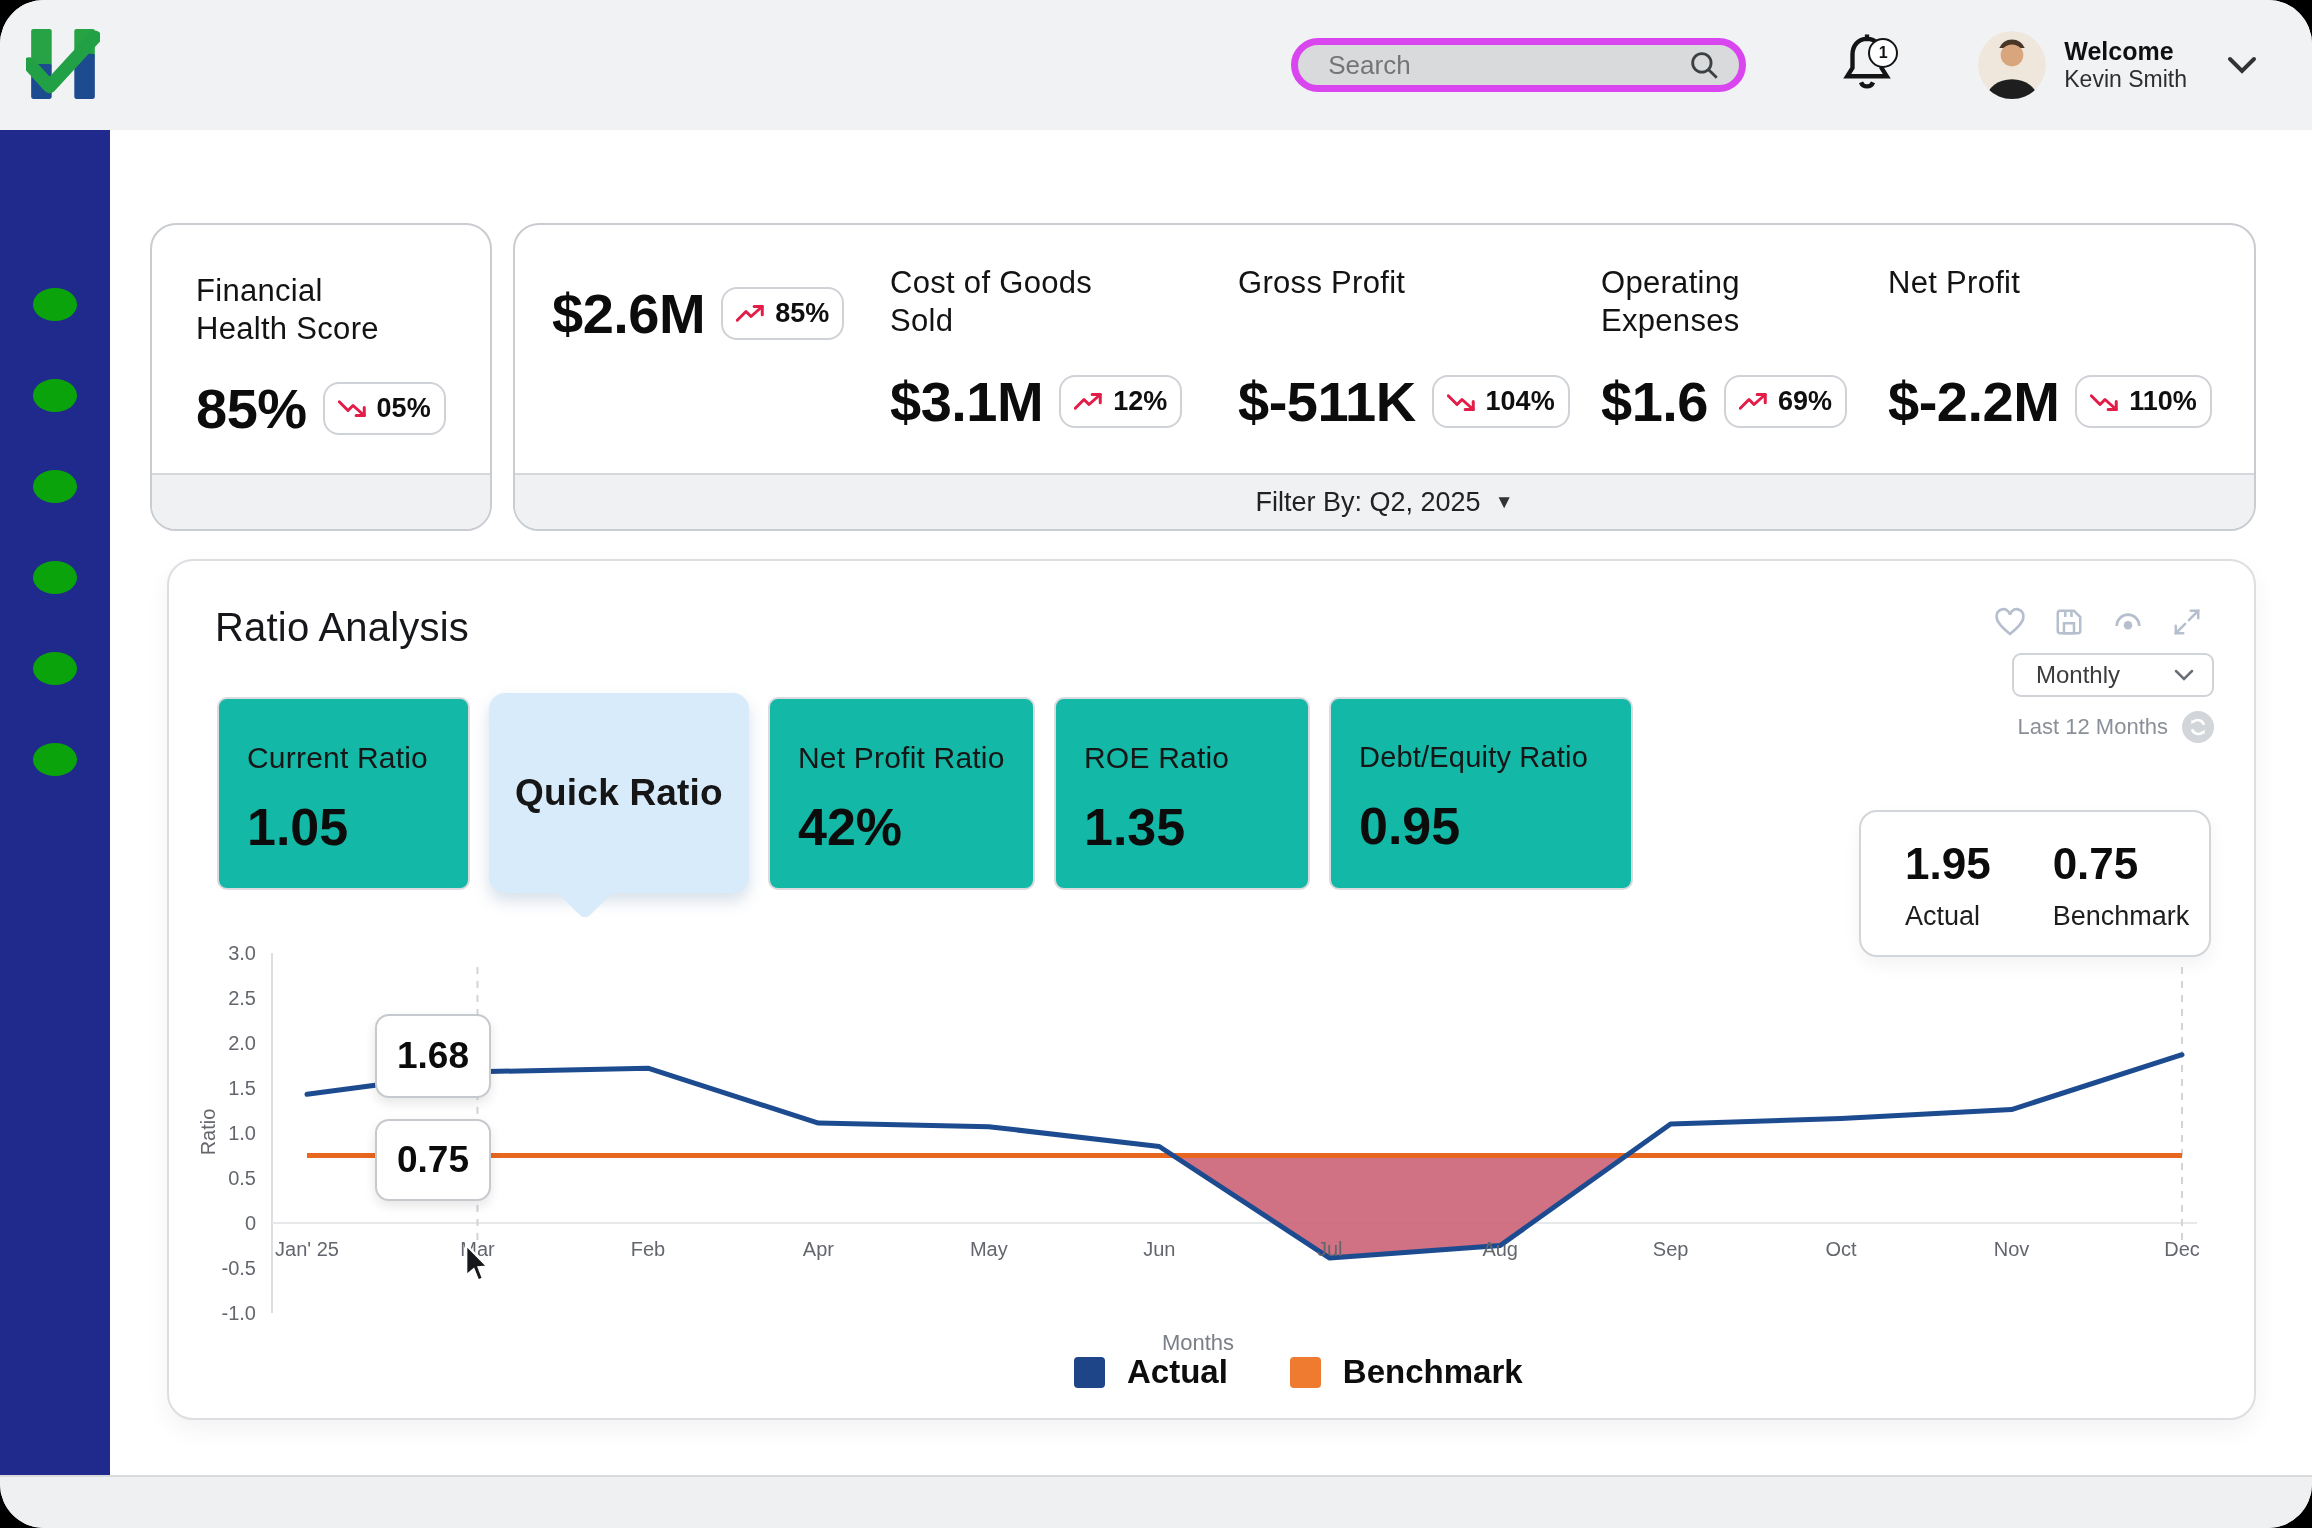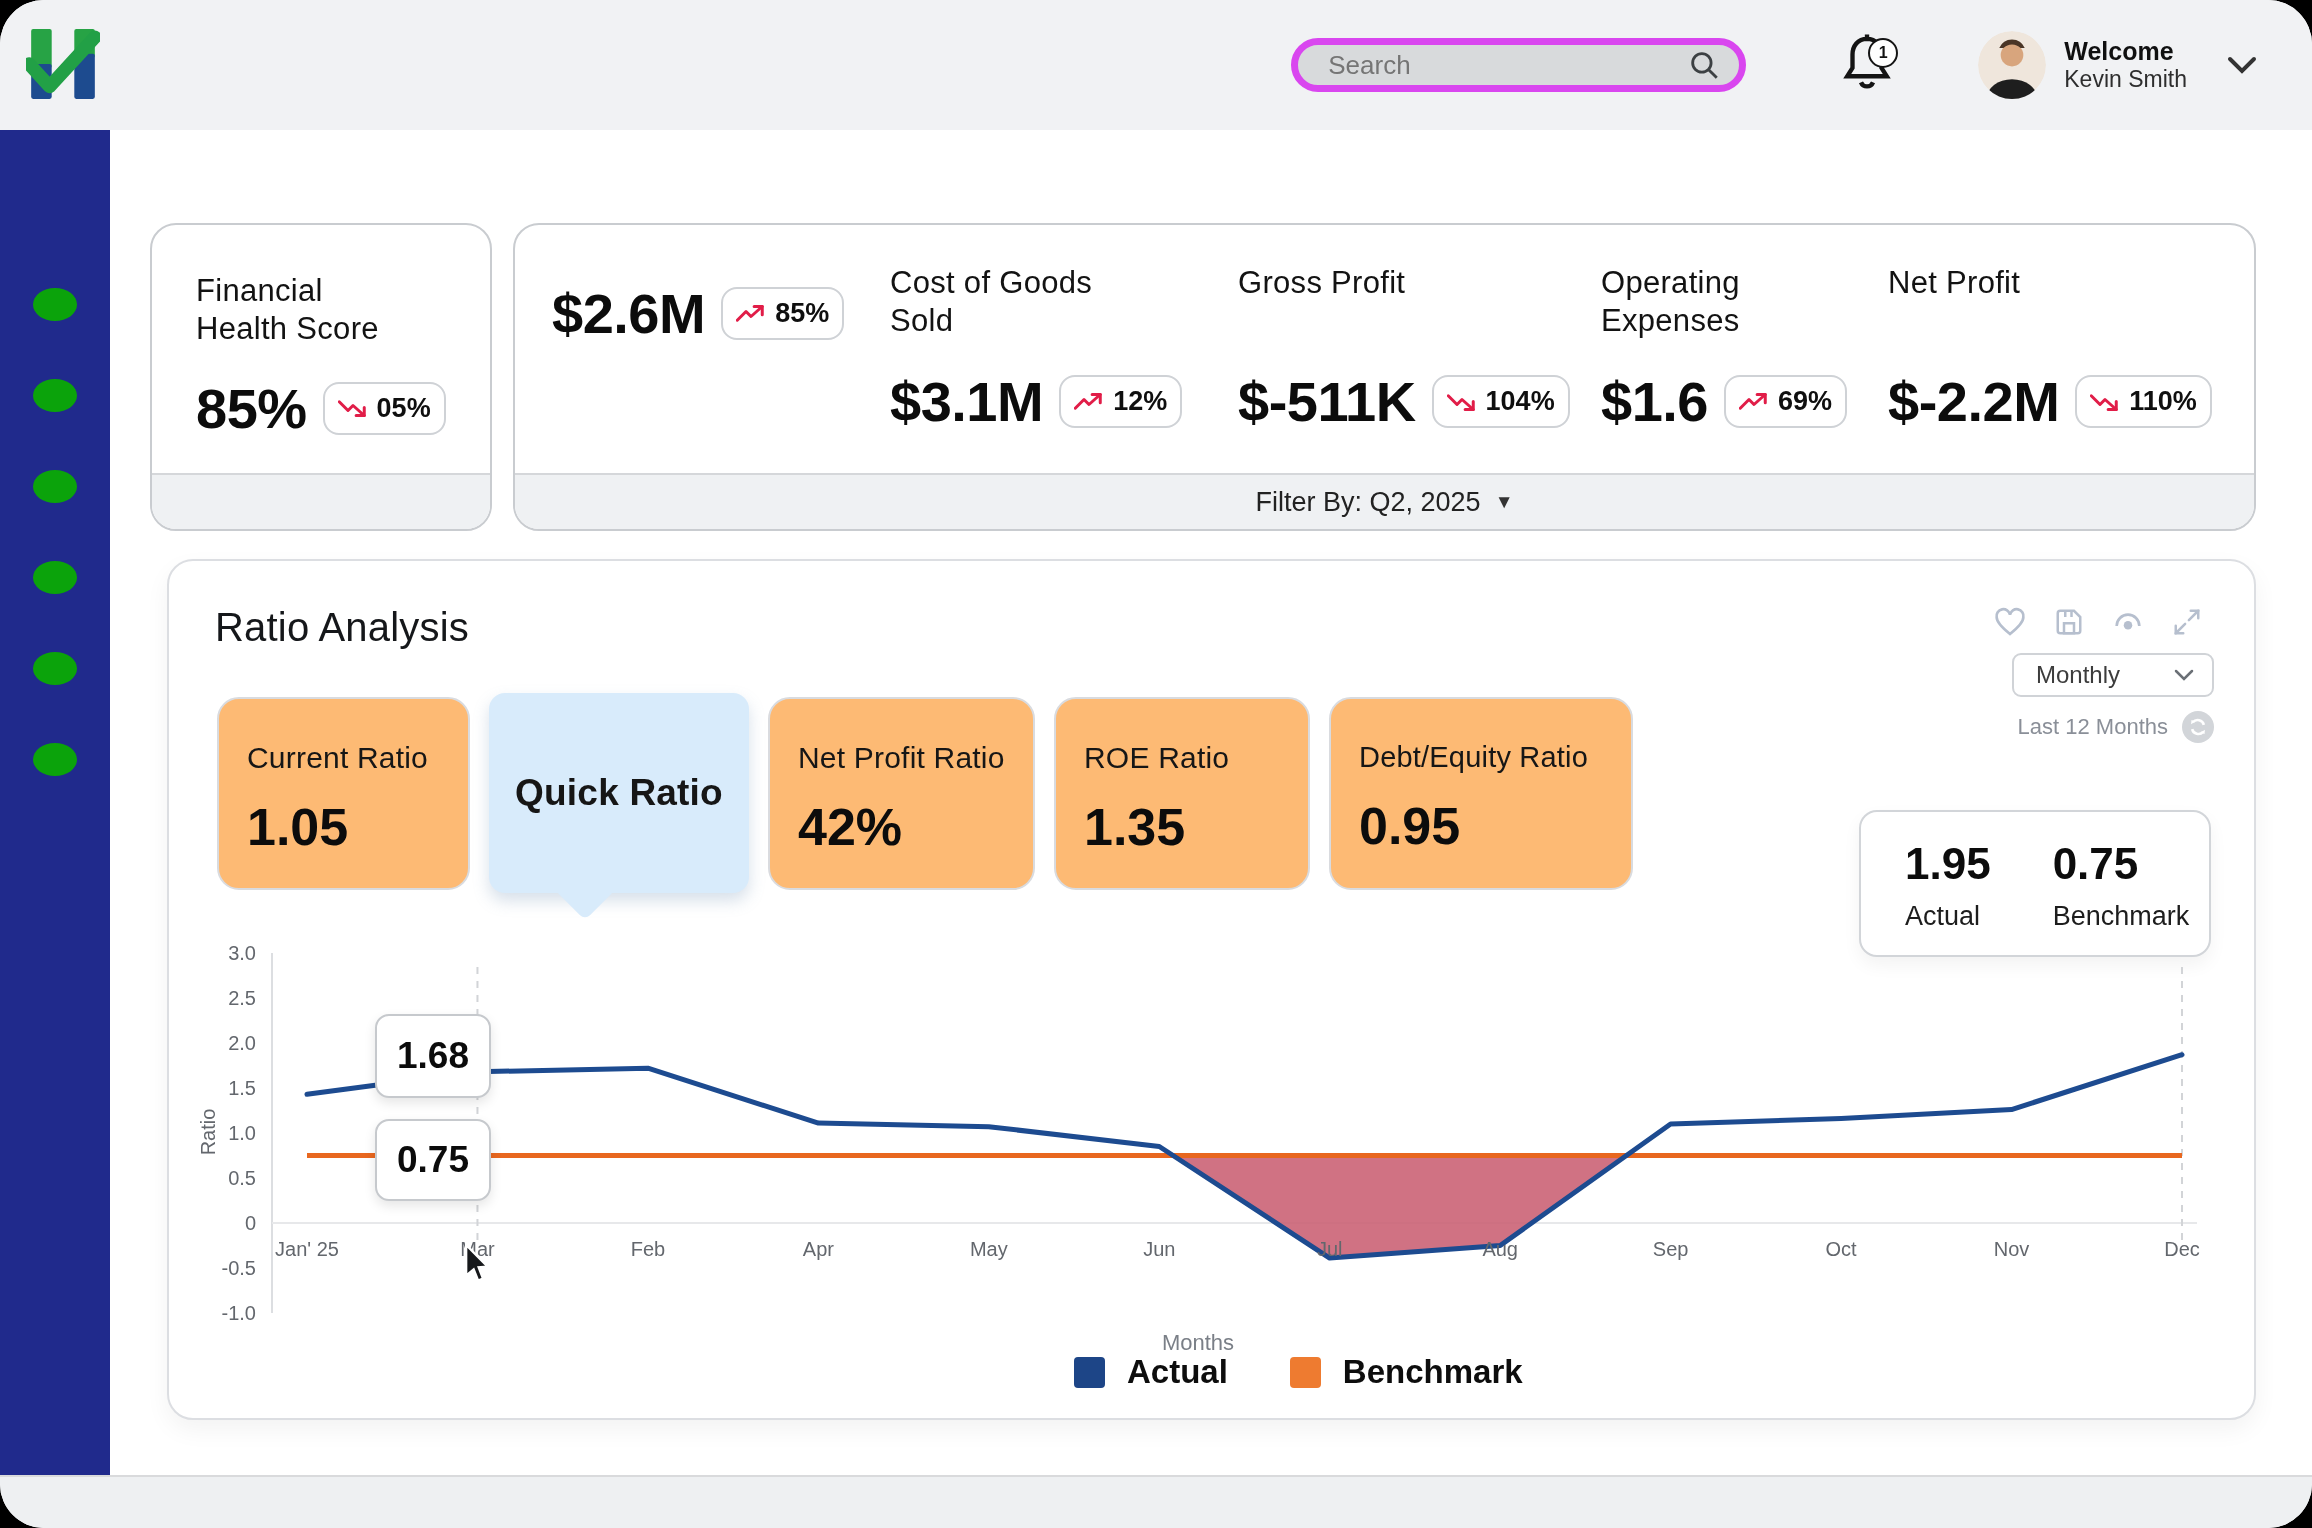--- a/index.html
+++ b/index.html
@@ -44,21 +44,21 @@
   
   .ratio-card{left:167px;top:559px;width:2089px;height:861px;border:2px solid #dcdee2;box-shadow:0 10px 24px rgba(0,0,0,.05);}
   .ratio-title{position:absolute;left:46px;top:44px;font-size:40px;font-weight:400;color:#15171a;letter-spacing:.2px;}
   .chart-actions{position:absolute;right:52px;top:46px;display:flex;gap:28px;align-items:center;}
   .chart-actions svg{display:block;}
   .period-select{position:absolute;right:40px;top:92px;width:202px;height:44px;border:2px solid #d0d3d7;border-radius:9px;background:#fff;display:flex;align-items:center;justify-content:space-between;padding:0 18px 0 22px;box-sizing:border-box;}
   .period-select span{font-size:24px;font-weight:500;color:#3c3c3c;}
   .period-hint{position:absolute;right:40px;top:150px;display:flex;align-items:center;gap:14px;}
   .period-hint span{font-size:22px;color:#8a8f98;}
   .chips{position:absolute;left:48px;top:136px;display:flex;gap:19px;align-items:flex-start;}
-  .chip{background:#fdba74;border:2px solid #d9dbdf;border-radius:22px;height:193px;box-sizing:border-box;padding:42px 0 0 28px;}
+  .chip{background:#14b8a6;border:2px solid #d9dbdf;border-radius:10px;height:193px;box-sizing:border-box;padding:42px 0 0 28px;}
   .chip-label{font-size:30px;color:#161616;letter-spacing:.2px;}
   .chip-value{font-size:52px;font-weight:700;margin-top:22px;color:#0c0c0c;}
   .chip-quick{position:relative;width:260px;height:200px;margin-top:-4px;background:#d8ebfb;border:none;border-radius:16px;
               display:flex;align-items:center;justify-content:center;padding:0;box-shadow:0 8px 16px rgba(110,145,180,.28);}
   .chip-quick .chip-label{font-size:37px;font-weight:700;}
   .quick-tail{position:absolute;left:74px;top:174px;width:44px;height:44px;background:#d8ebfb;transform:rotate(45deg);border-radius:7px;}
   .callout{position:absolute;left:1690px;top:249px;width:352px;height:147px;background:#fff;border:2px solid #d2d5d9;border-radius:18px;
            box-shadow:0 8px 18px rgba(0,0,0,.05);display:flex;gap:62px;padding:27px 0 0 44px;box-sizing:border-box;}
   .callout .cv{font-size:44px;font-weight:700;color:#0c0c0c;}
   .callout .cl{font-size:27px;color:#1d1d1d;margin-top:12px;}

